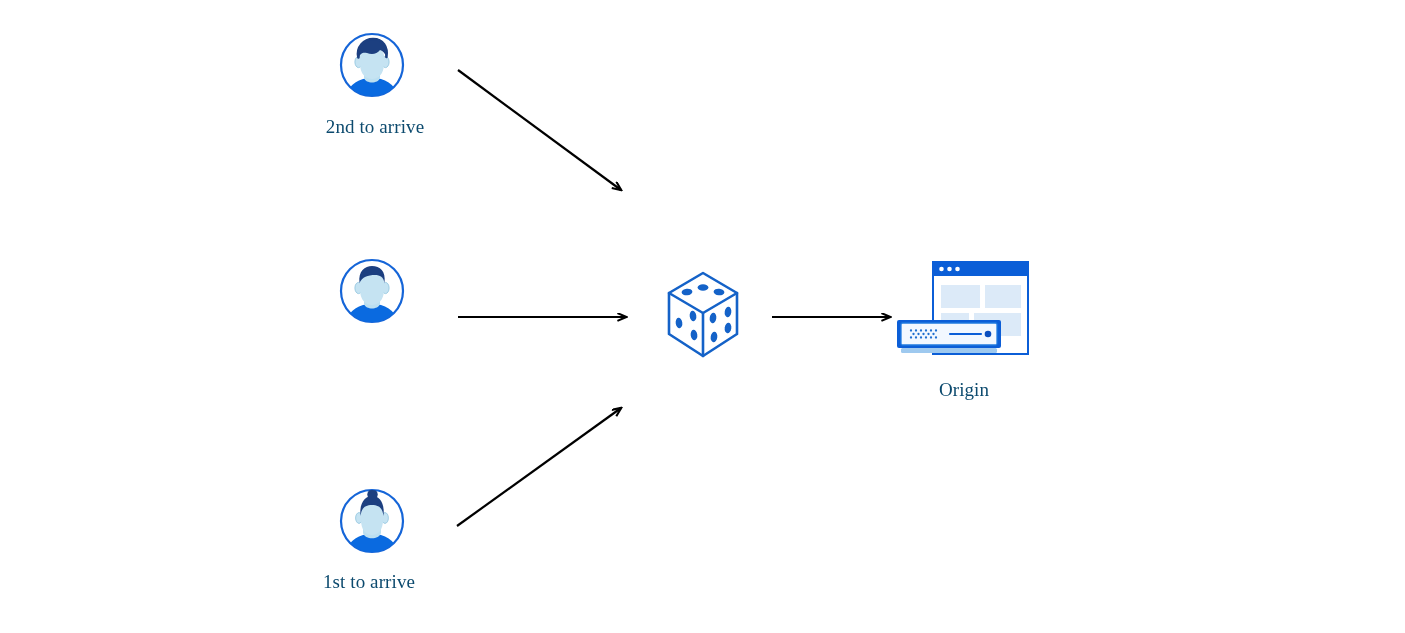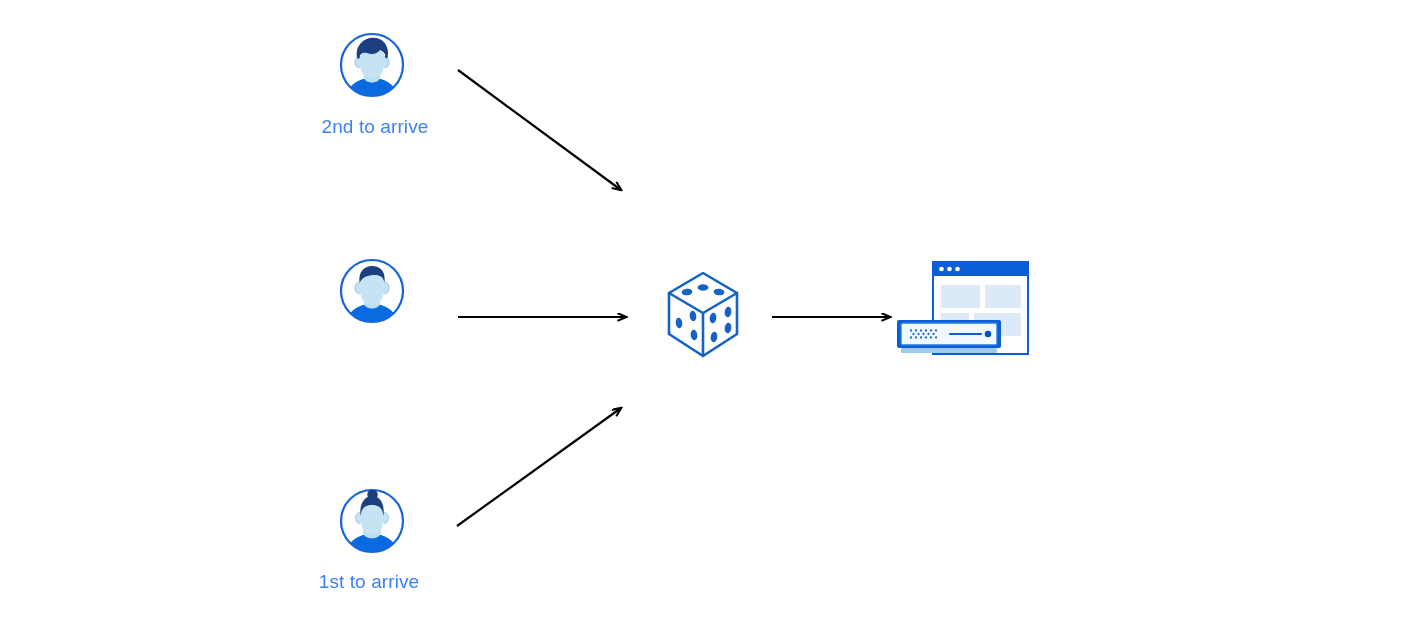--- a/index.html
+++ b/index.html
@@ -16,23 +16,23 @@
     height: 633px;
     background: #ffffff;
     overflow: hidden;
   }
   .node {
     position: absolute;
   }
   .node-label {
     position: absolute;
     text-align: center;
-    font-family: Liberation Sans, sans-serif;
+    font-family: Liberation Serif, serif;
     font-size: 19px;
-    color: #3b82f6;
+    color: #0c4a6e;
     white-space: nowrap;
     letter-spacing: 0.1px;
   }
   .arrow-layer {
     position: absolute;
     left: 0;
     top: 0;
     width: 1405px;
     height: 633px;
     pointer-events: none;
@@ -210,14 +210,15 @@
           <circle cx="28" cy="79.5" r="1.15"></circle>
             <circle cx="33" cy="79.5" r="1.15"></circle>
           <circle cx="38" cy="79.5" r="1.15"></circle>
             <circle cx="43" cy="79.5" r="1.15"></circle>
         </g>
         <line x1="57" y1="76" x2="88" y2="76" stroke="#0b5ed7" stroke-width="2.1" stroke-linecap="round"></line>
         <circle cx="95" cy="76" r="3.3" fill="#0b4fbf"></circle>
       </g>
     </svg>
   </div>
+  <div class="node-label" style="left:864px; top:379px; width:200px;">Origin</div>
 
 </div>
 
 </body></html>

